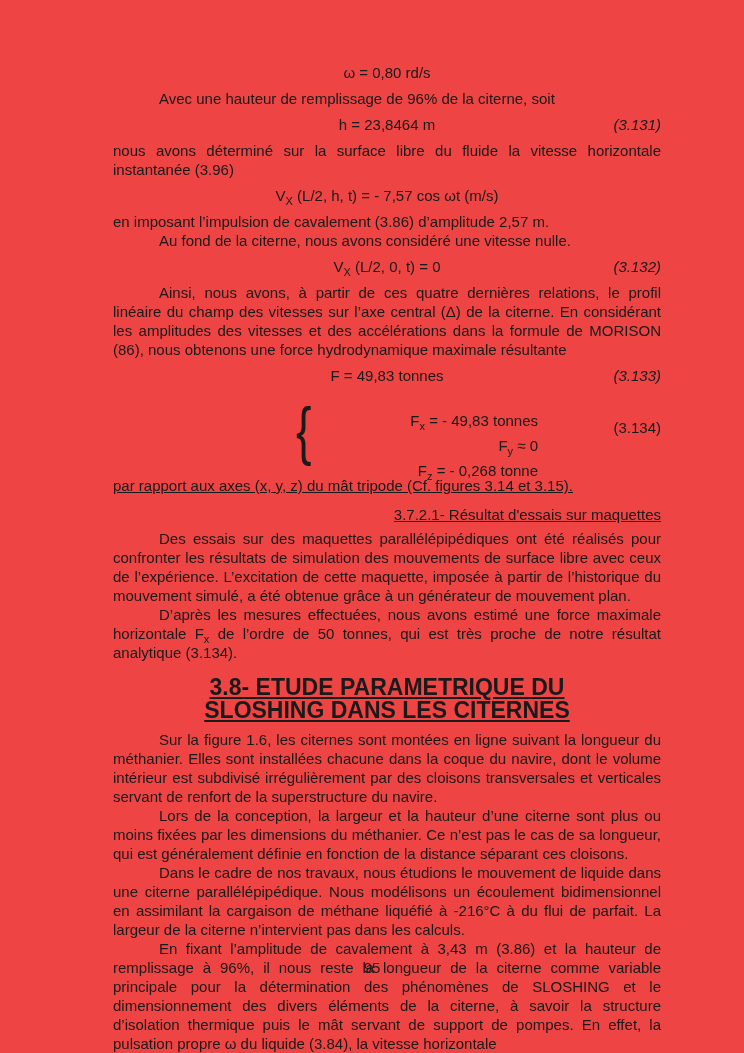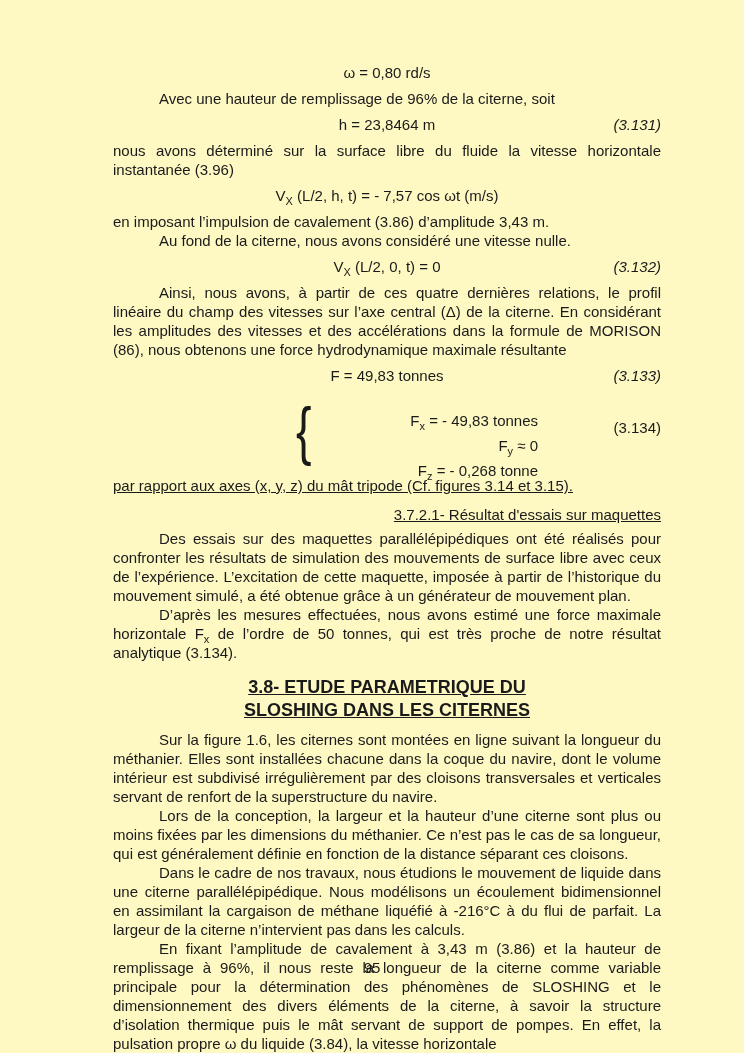--- a/index.html
+++ b/index.html
@@ -1,20 +1,20 @@
 <!DOCTYPE html>
 <html><head>
 <meta charset="utf-8">
 <style>
   html, body { margin: 0; padding: 0; background: #e8e8e8; }
   .page {
     position: relative;
     width: 744px;
     height: 1053px;
-    background: #fef9c3;
+    background: #ef4444;
     color: #1a1a1a;
     font-family: "Liberation Sans", sans-serif;
     font-size: 15px;
     line-height: 19px;
     overflow: hidden;
   }
   .content {
     position: absolute;
     left: 113px;
     top: 56px;
@@ -32,21 +32,21 @@
 
   .sec-heading {
     text-decoration: underline;
     margin-top: 10px;
     margin-bottom: 5px;
     text-align: right;
   }
   .big-heading {
     text-align: center;
     font-weight: bold;
-    font-size: 18px;
+    font-size: 23px;
     line-height: 23px;
     margin-top: 14px;
     margin-bottom: 8px;
   }
   .big-heading span { text-decoration: underline; }
 
   .brace-block { position: relative; height: 78px; margin: 2px 0 0 0; }
   .brace {
     position: absolute;
     left: 183px;
@@ -91,21 +91,21 @@
       <span>h = 23,8464 m</span>
       <span class="eq-num">(3.131)</span>
     </div>
 
     <p>nous avons déterminé sur la surface libre du fluide la vitesse horizontale instantanée (3.96)</p>
 
     <div class="eq-row">
       <span>V</span><sub>X</sub><span> (L/2, h, t) = - 7,57 cos ωt (m/s)</span>
     </div>
 
-    <p>en imposant l’impulsion de cavalement (3.86) d’amplitude 3,43 m.</p>
+    <p>en imposant l’impulsion de cavalement (3.86) d’amplitude 2,57 m.</p>
     <p class="ind">Au fond de la citerne, nous avons considéré une vitesse nulle.</p>
 
     <div class="eq-row">
       <span>V</span><sub>X</sub><span> (L/2, 0, t) = 0</span>
       <span class="eq-num">(3.132)</span>
     </div>
 
     <p class="ind">Ainsi, nous avons, à partir de ces quatre dernières relations, le profil linéaire du champ des vitesses sur l’axe central (Δ) de la citerne. En considérant les amplitudes des vitesses et des accélérations dans la formule de MORISON (86), nous obtenons une force hydrodynamique maximale résultante</p>
 
     <div class="eq-row mt4">

